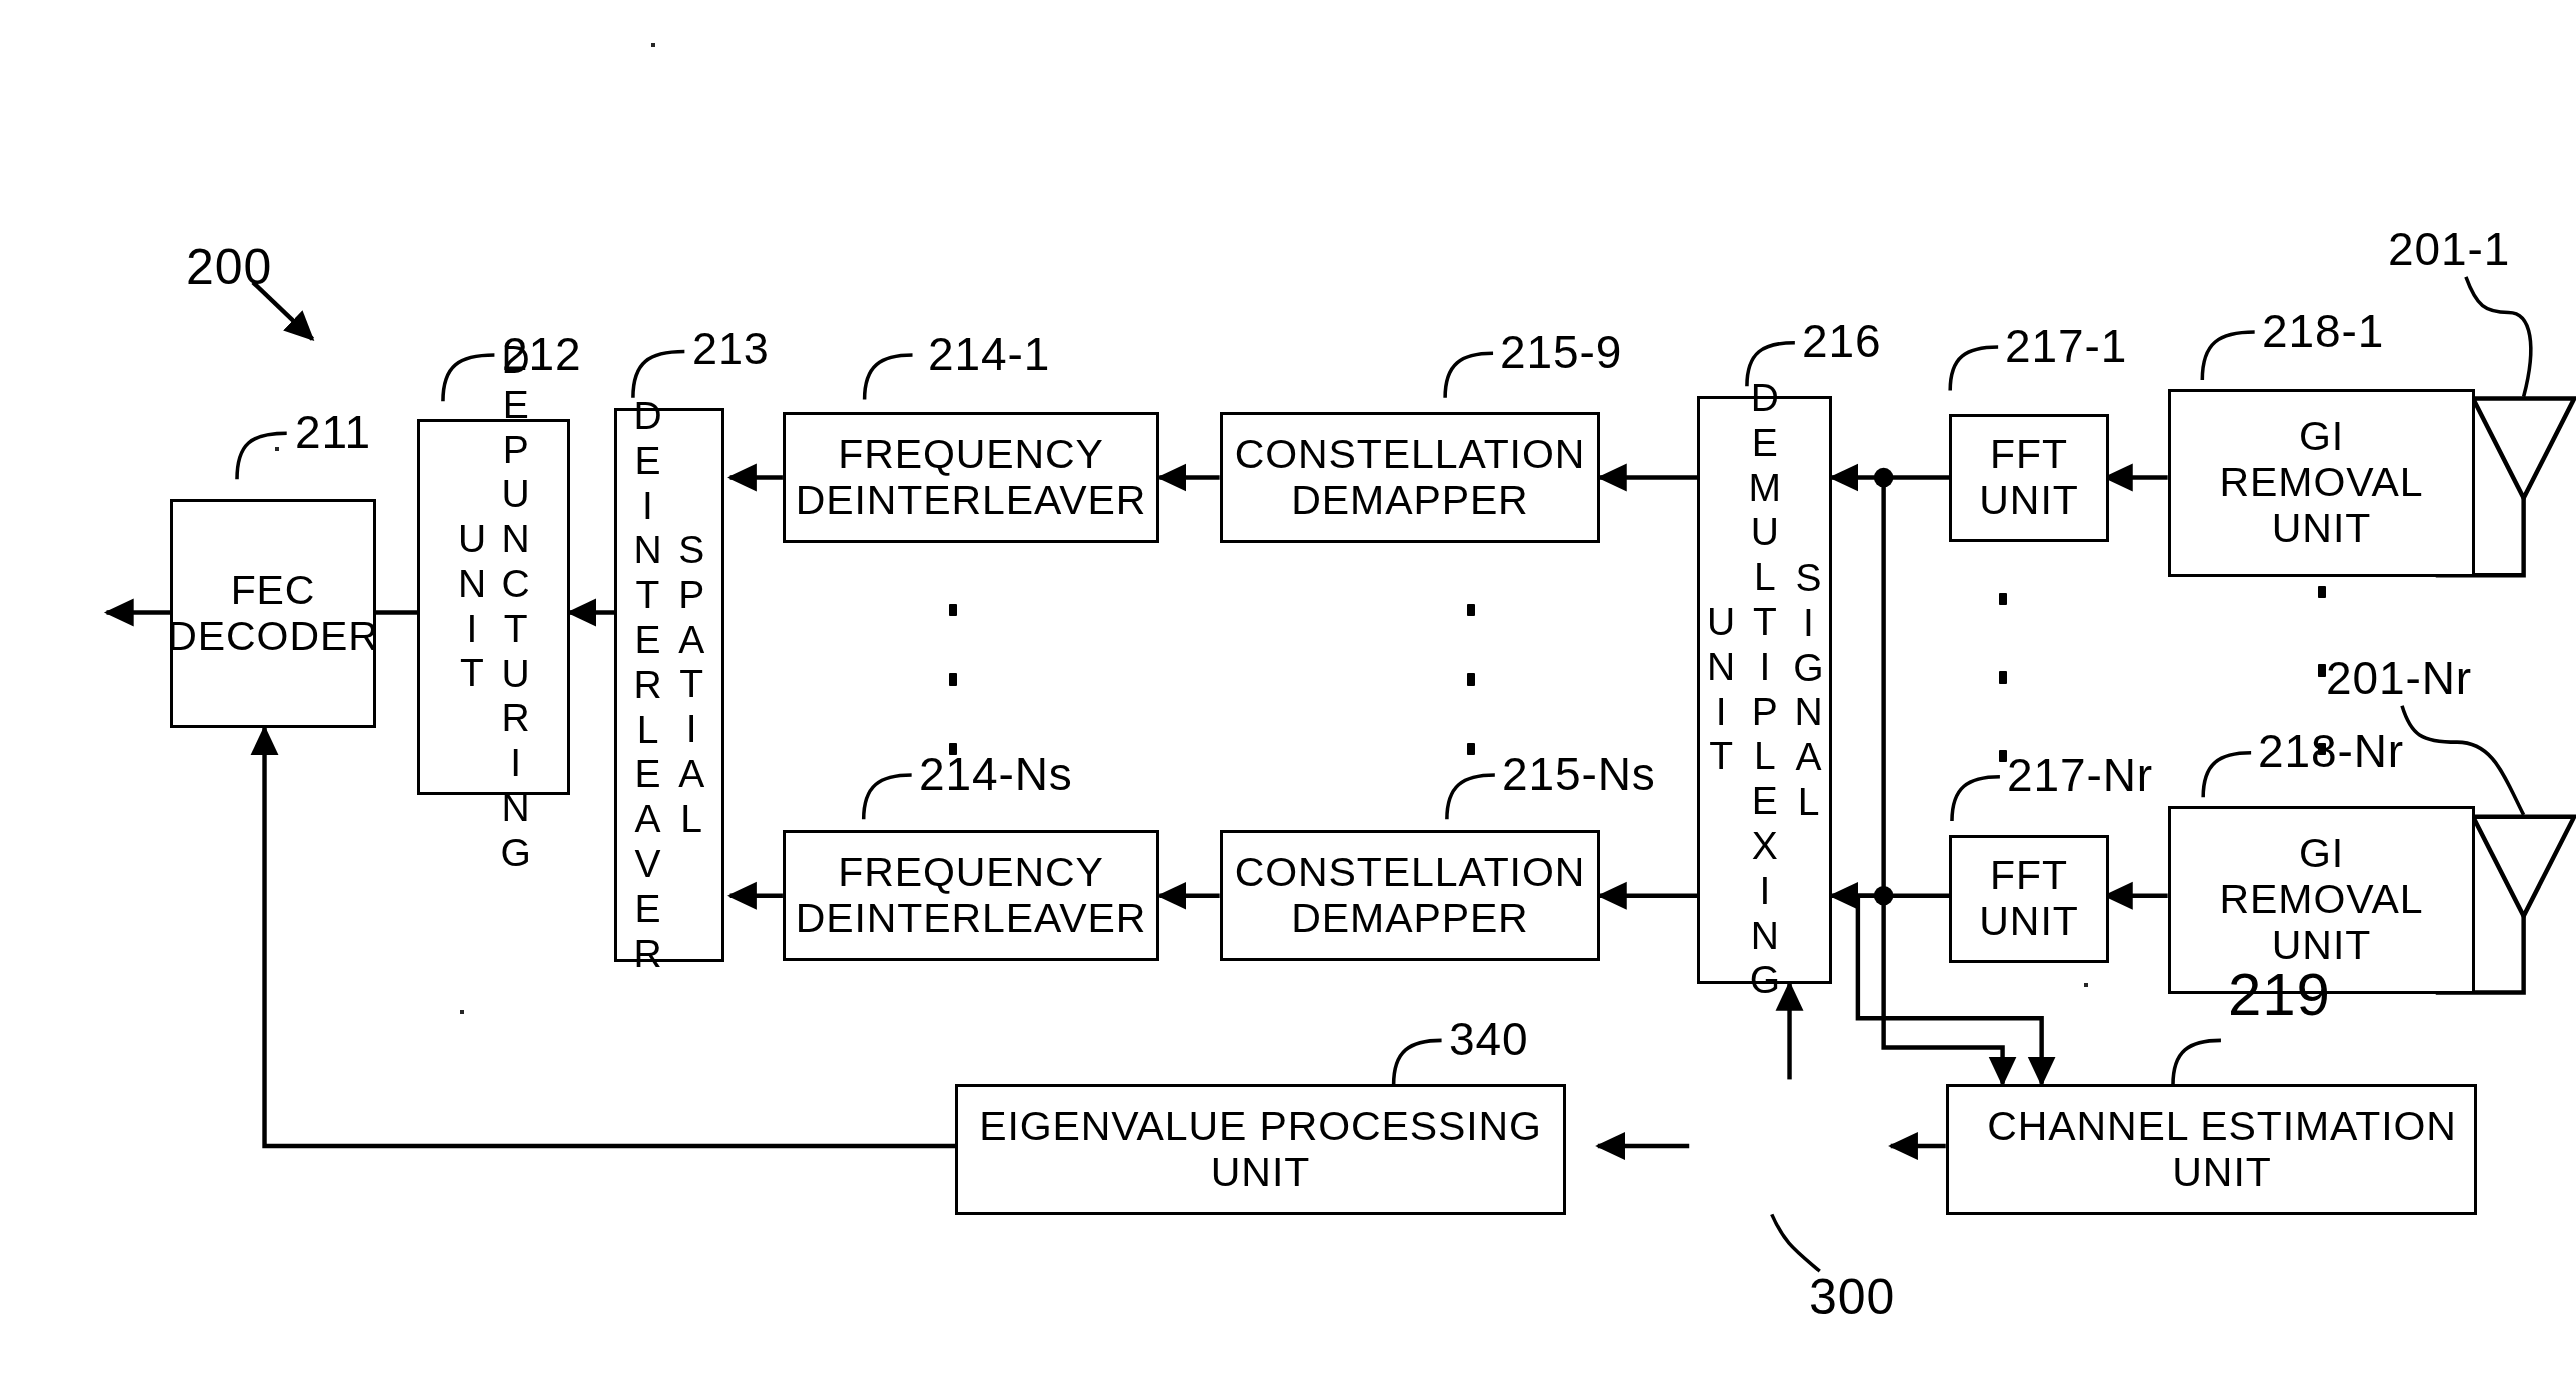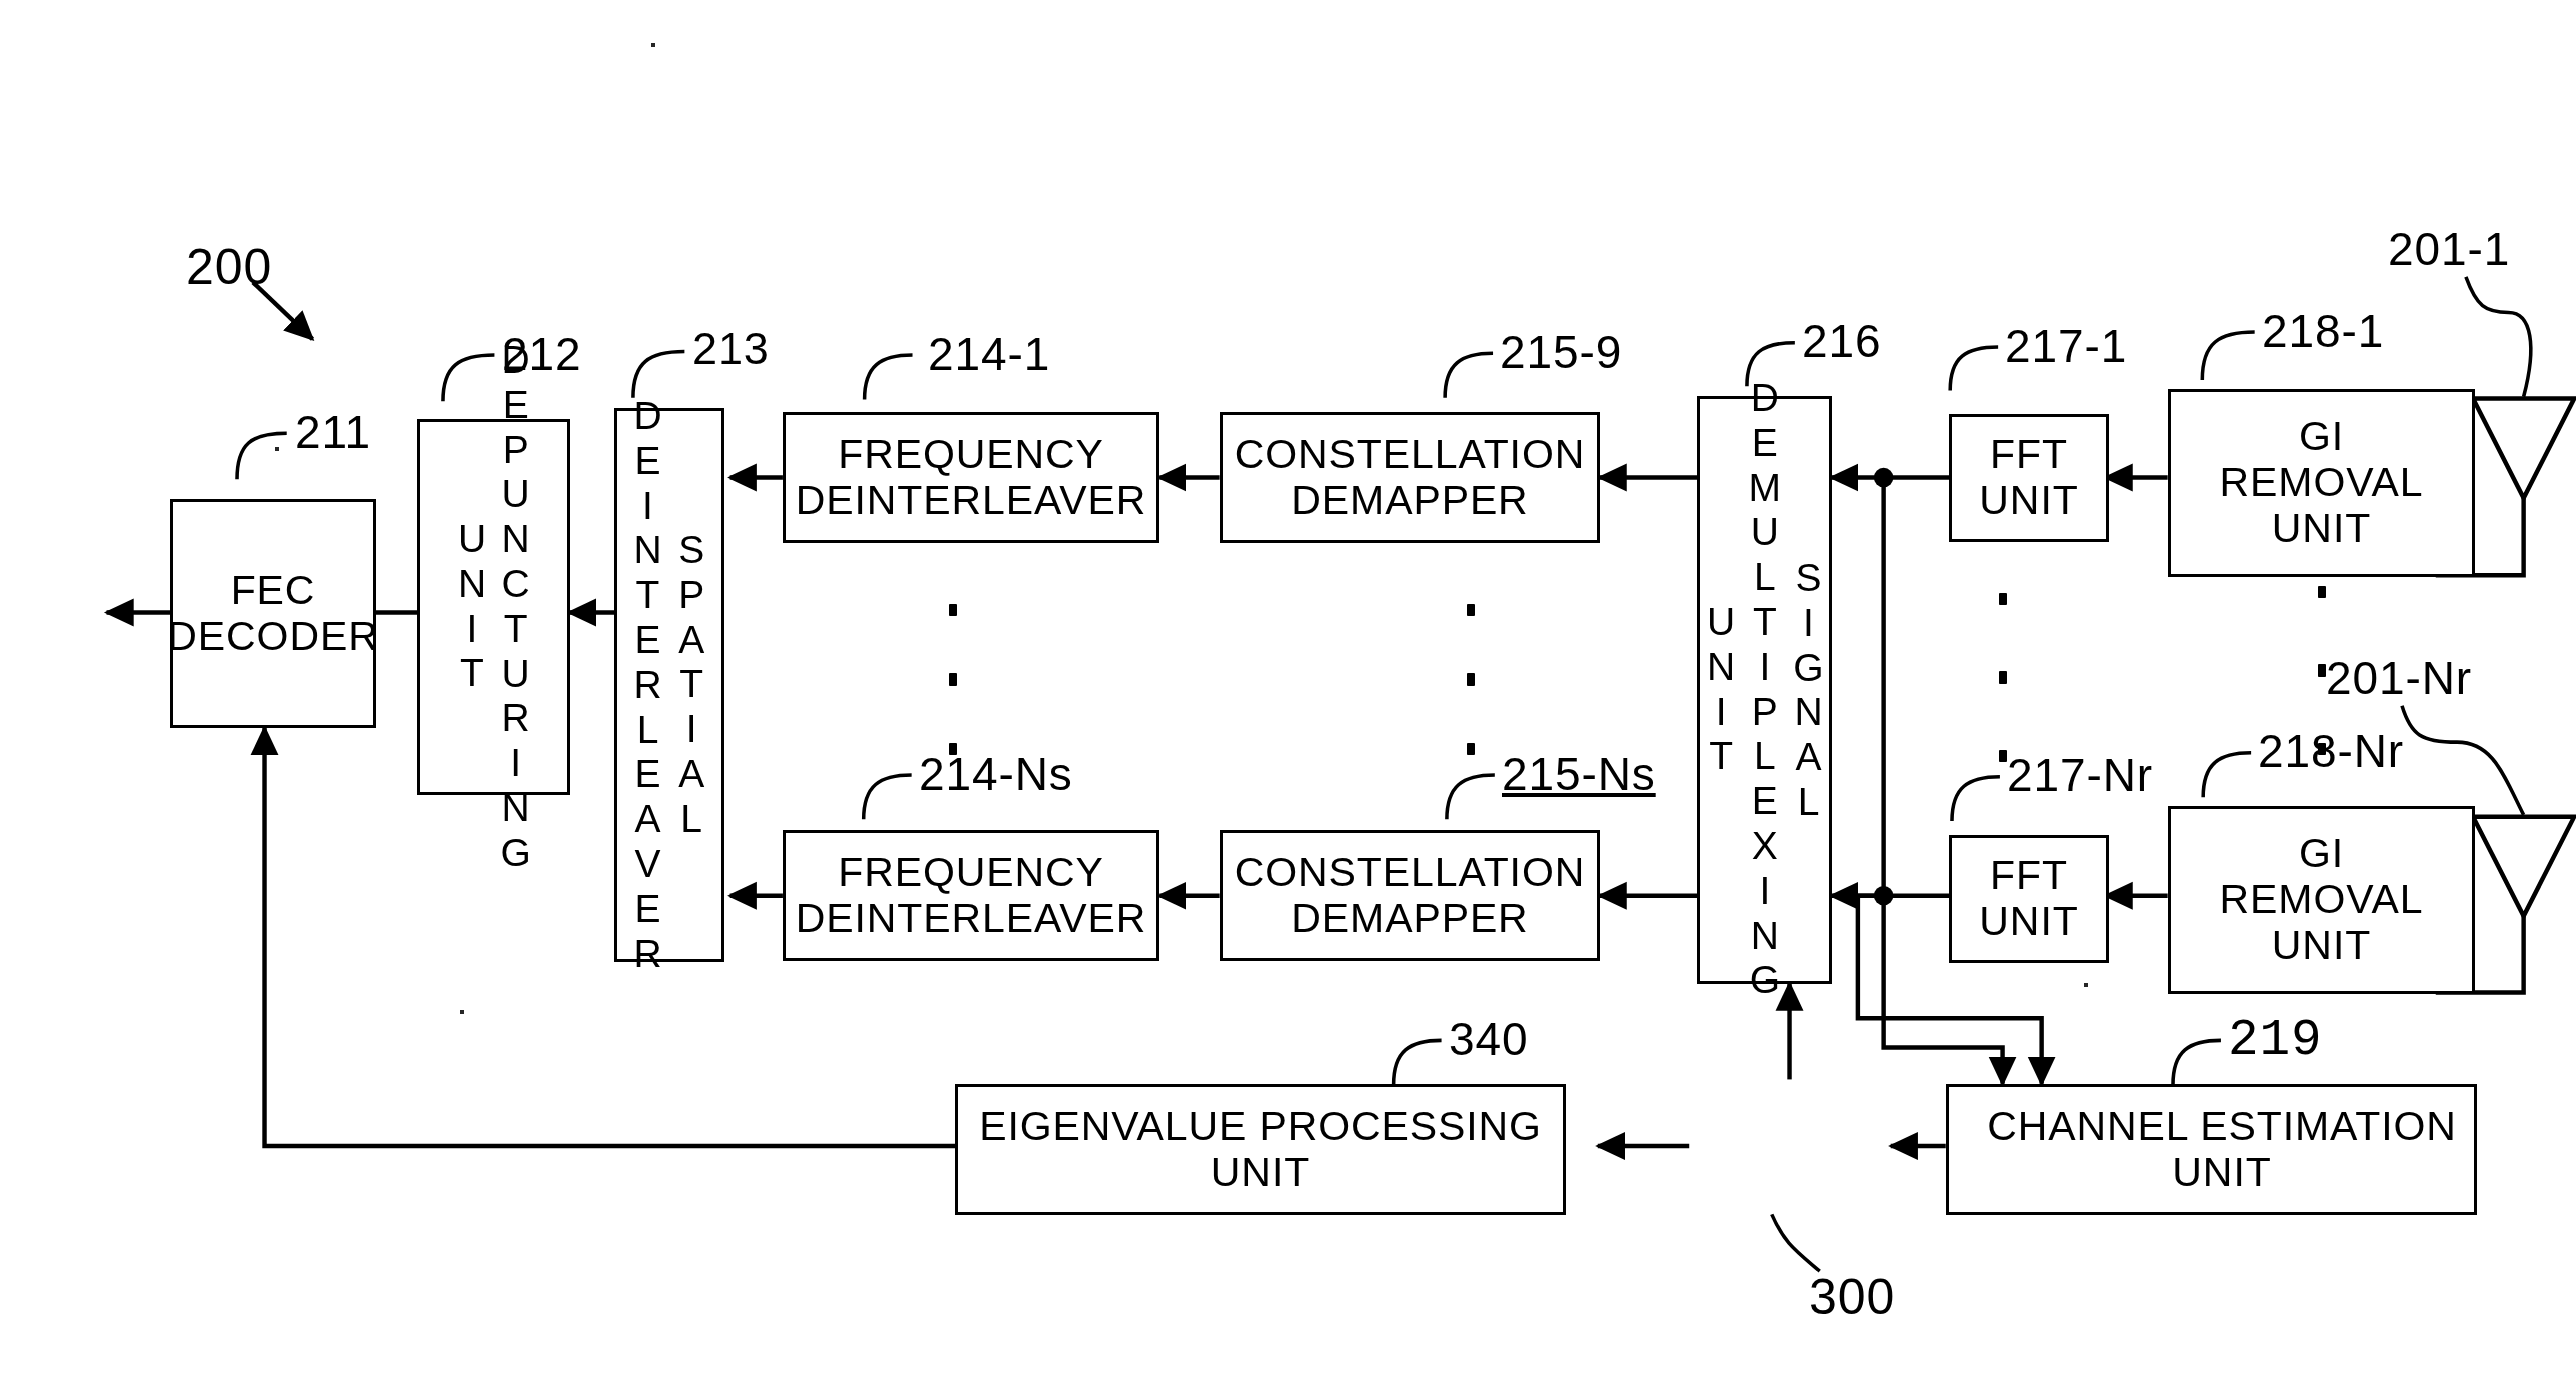--- a/index.html
+++ b/index.html
@@ -264,29 +264,29 @@
   <div class="ref" style="left:1802px; top:314px; font-size:46px;">216</div>
 
   <div class="ref" style="left:2005px; top:319px; font-size:46px;">217-1</div>
 
   <div class="ref" style="left:2262px; top:304px; font-size:46px;">218-1</div>
 
   <div class="ref" style="left:2388px; top:222px; font-size:46px;">201-1</div>
 
   <div class="ref" style="left:919px; top:747px; font-size:46px;">214-Ns</div>
 
-  <div class="ref" style="left:1502px; top:747px; font-size:46px;text-decoration:underline;">215-Ns</div>
+  <div class="ref" style="left:1502px; top:747px; font-size:46px;">215-Ns</div>
 
   <div class="ref" style="left:2007px; top:748px; font-size:46px;">217-Nr</div>
 
   <div class="ref" style="left:2258px; top:724px; font-size:46px;">218-Nr</div>
 
   <div class="ref" style="left:2326px; top:651px; font-size:46px;">201-Nr</div>
 
-  <div class="ref" style="left:2228px; top:1012px; font-size:51px;font-family:Liberation Mono, monospace;">219</div>
+  <div class="ref" style="left:2228px; top:960px; font-size:60px;">219</div>
 
   <div class="ref" style="left:1449px; top:1012px; font-size:46px;">340</div>
 
   <div class="ref" style="left:1809px; top:1268px; font-size:50px;">300</div>
 
   <div class="dots" style="left:948px; top:604px; width:10.7px; height:151px;">
     <i></i>
     <i></i>
     <i></i>
   </div>

